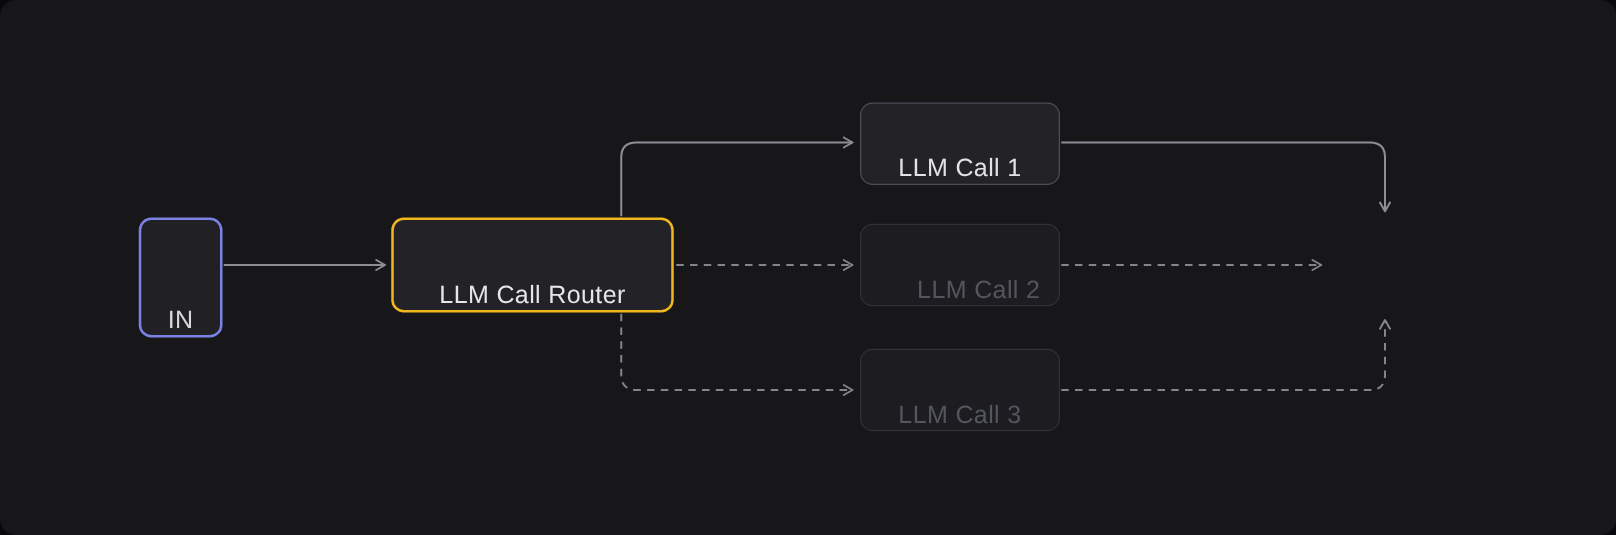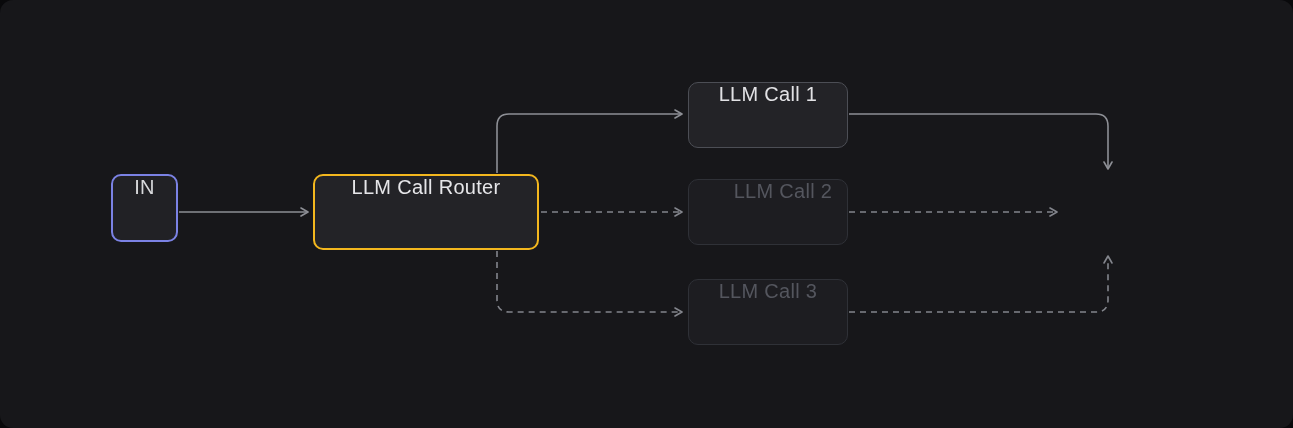--- a/index.html
+++ b/index.html
@@ -31,31 +31,31 @@
     fill: none;
     stroke-width: 1.6px;
   }
   .edge.dashed {
     stroke-dasharray: 6 5;
   }
   .node {
     position: absolute;
     box-sizing: border-box;
     display: flex;
-    align-items: flex-start;
+    align-items: flex-end;
     justify-content: center;
     border-radius: 10px;
     font-size: 20px;
     font-weight: 500;
     letter-spacing: 0.3px;
     cursor: default;
     user-select: none;
   }
   .node-in {
-    left: 111px; top: 174px; width: 67px; height: 68px;
+    left: 111px; top: 174px; width: 67px; height: 96px;
     border: 2px solid #7b82e4;
     background: #212125;
     color: #d8d9dc;
   }
   .node-router {
     left: 313px; top: 174px; width: 226px; height: 76px;
     border: 2px solid #f3b71e;
     background: #232327;
     color: #e6e6e9;
   }

